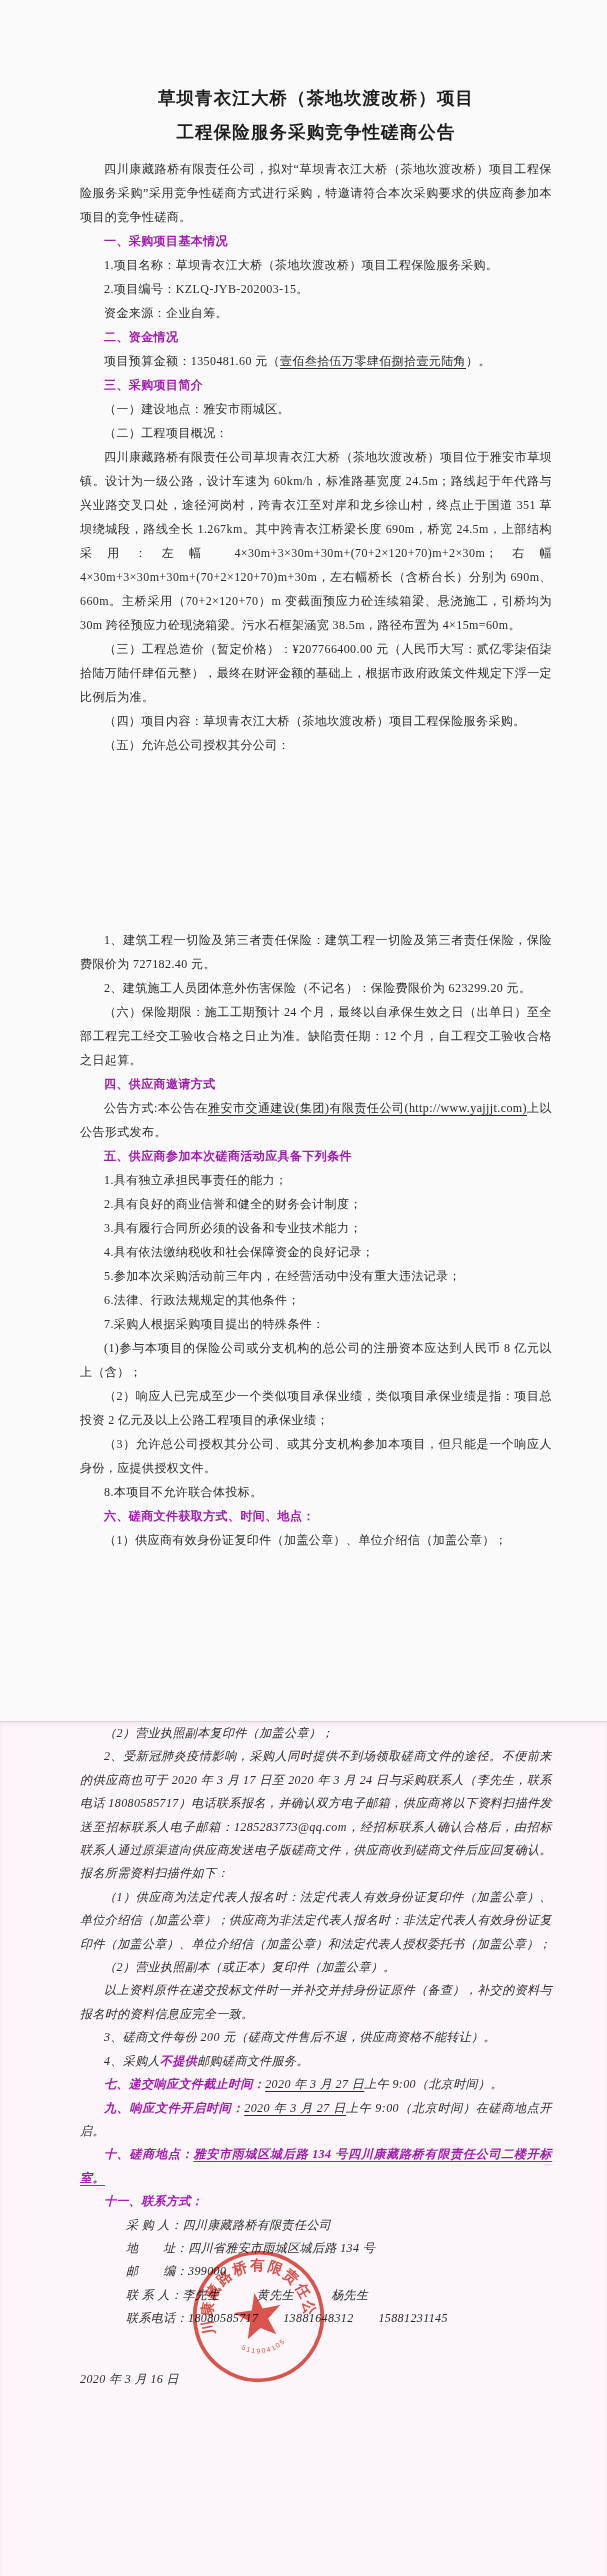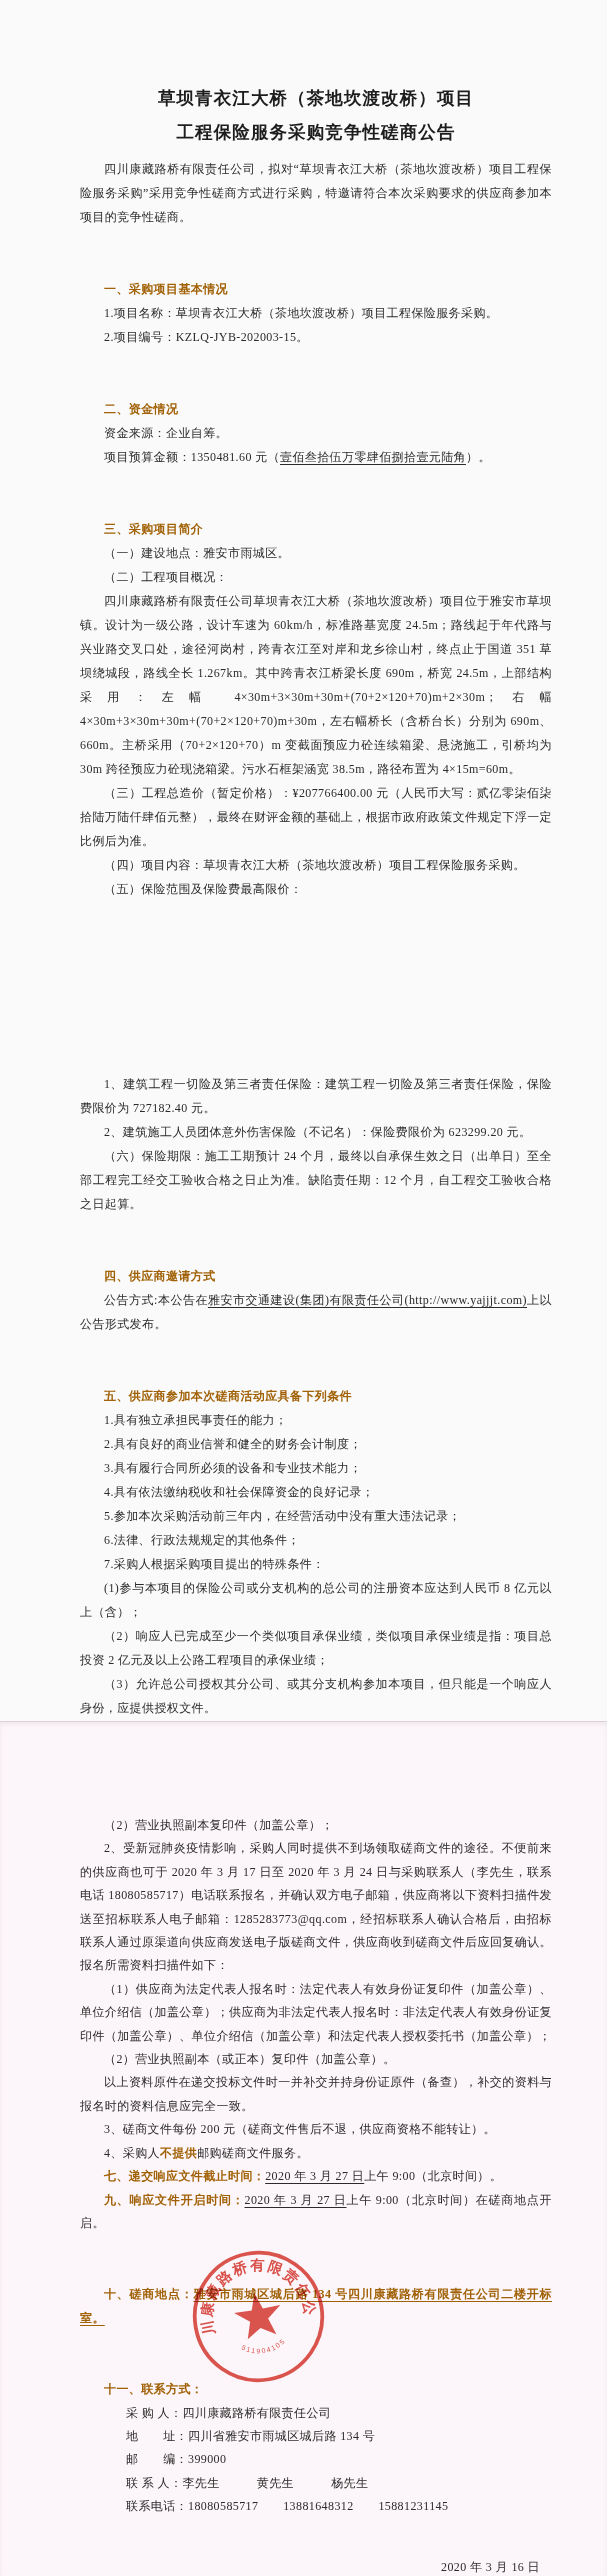--- a/index.html
+++ b/index.html
@@ -20,35 +20,35 @@
     top:1721px;height:855px;background:#fcf5f9;
     border-top:0.8px solid #ded2d8;
     box-shadow:inset 0 2.3px 4.6px rgba(160,140,150,.12);
   }
   .content{
     padding:0 55px 0 80px;
     font-size:12px;letter-spacing:0.4px;
     line-height:24px;
     text-align:justify;
   }
-  .p3content{line-height:23.4px;padding-top:92px;}
+  .p3content{line-height:23.4px;font-style:italic;}
   .p1top{padding-top:85px;}
   .para{margin:0;text-indent:2em;}
   .title{
     text-indent:0;text-align:center;font-weight:bold;color:#1d1d1d;
     font-size:17.5px;letter-spacing:1.1px;line-height:27px;
   }
   .title2{margin-top:6.8px;}
   .intro{margin-top:11.4px;}
-  .bold{font-weight:bold;color:#a16207;margin-top:48px;}
+  .bold{font-weight:bold;color:#a21caf;}
   .u{text-decoration:underline;text-underline-offset:3px;text-decoration-thickness:0.8px;}
   .spacer1{height:171px;}
   .contact-row{text-indent:0;padding-left:46px;}
   .date-line{
-    text-indent:0;text-align:right;padding-right:12px;margin-top:37px;
+    text-indent:0;text-align:left;padding-right:12px;margin-top:37px;
   }
   .seal{
     position:absolute;left:190px;top:2248px;width:137px;height:137px;
     transform:rotate(-10deg);
     mix-blend-mode:multiply;opacity:.92;
     pointer-events:none;
   }
 </style>
 </head>
 <body>
@@ -59,31 +59,31 @@
   <div class="content p1top">
     <p class="para title">草坝青衣江大桥（茶地坎渡改桥）项目</p>
     <p class="para title title2">工程保险服务采购竞争性磋商公告</p>
 
     <p class="para intro">四川康藏路桥有限责任公司，拟对“草坝青衣江大桥（茶地坎渡改桥）项目工程保险服务采购”采用竞争性磋商方式进行采购，特邀请符合本次采购要求的供应商参加本项目的竞争性磋商。</p>
 
     <p class="para bold">一、采购项目基本情况</p>
     <p class="para">1.项目名称：草坝青衣江大桥（茶地坎渡改桥）项目工程保险服务采购。</p>
     <p class="para">2.项目编号：KZLQ-JYB-202003-15。</p>
 
+    <p class="para">资金来源：企业自筹。</p>
     <p class="para bold">二、资金情况</p>
-    <p class="para">资金来源：企业自筹。</p>
     <p class="para"><span>项目预算金额：1350481.60 元（</span><span class="u">壹佰叁拾伍万零肆佰捌拾壹元陆角</span><span>）。</span></p>
 
     <p class="para bold">三、采购项目简介</p>
     <p class="para">（一）建设地点：雅安市雨城区。</p>
     <p class="para">（二）工程项目概况：</p>
     <p class="para">四川康藏路桥有限责任公司草坝青衣江大桥（茶地坎渡改桥）项目位于雅安市草坝镇。设计为一级公路，设计车速为 60km/h，标准路基宽度 24.5m；路线起于年代路与兴业路交叉口处，途径河岗村，跨青衣江至对岸和龙乡徐山村，终点止于国道 351 草坝绕城段，路线全长 1.267km。其中跨青衣江桥梁长度 690m，桥宽 24.5m，上部结构采用：左幅 4×30m+3×30m+30m+(70+2×120+70)m+2×30m；右幅 4×30m+3×30m+30m+(70+2×120+70)m+30m，左右幅桥长（含桥台长）分别为 690m、660m。主桥采用（70+2×120+70）m 变截面预应力砼连续箱梁、悬浇施工，引桥均为 30m 跨径预应力砼现浇箱梁。污水石框架涵宽 38.5m，路径布置为 4×15m=60m。</p>
     <p class="para">（三）工程总造价（暂定价格）：¥207766400.00 元（人民币大写：贰亿零柒佰柒拾陆万陆仟肆佰元整），最终在财评金额的基础上，根据市政府政策文件规定下浮一定比例后为准。</p>
     <p class="para">（四）项目内容：草坝青衣江大桥（茶地坎渡改桥）项目工程保险服务采购。</p>
-    <p class="para">（五）保险范围及保险费最高限价：</p>
+    <p class="para">（五）允许总公司授权其分公司：</p>
 
     <div class="spacer1"></div>
 
     <p class="para">1、建筑工程一切险及第三者责任保险：建筑工程一切险及第三者责任保险，保险费限价为 727182.40 元。</p>
     <p class="para">2、建筑施工人员团体意外伤害保险（不记名）：保险费限价为 623299.20 元。</p>
     <p class="para">（六）保险期限：施工工期预计 24 个月，最终以自承保生效之日（出单日）至全部工程完工经交工验收合格之日止为准。缺陷责任期：12 个月，自工程交工验收合格之日起算。</p>
 
     <p class="para bold">四、供应商邀请方式</p>
     <p class="para"><span>公告方式:本公告在</span><span class="u">雅安市交通建设(集团)有限责任公司(http://www.yajjjt.com)</span><span>上以公告形式发布。</span></p>
 

